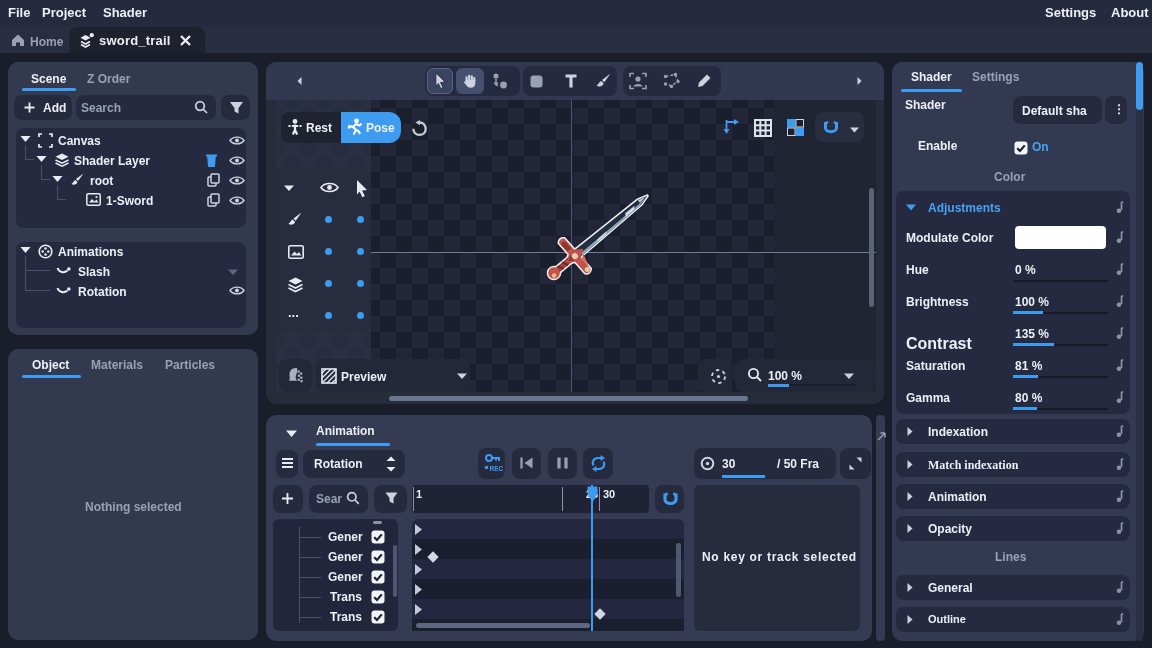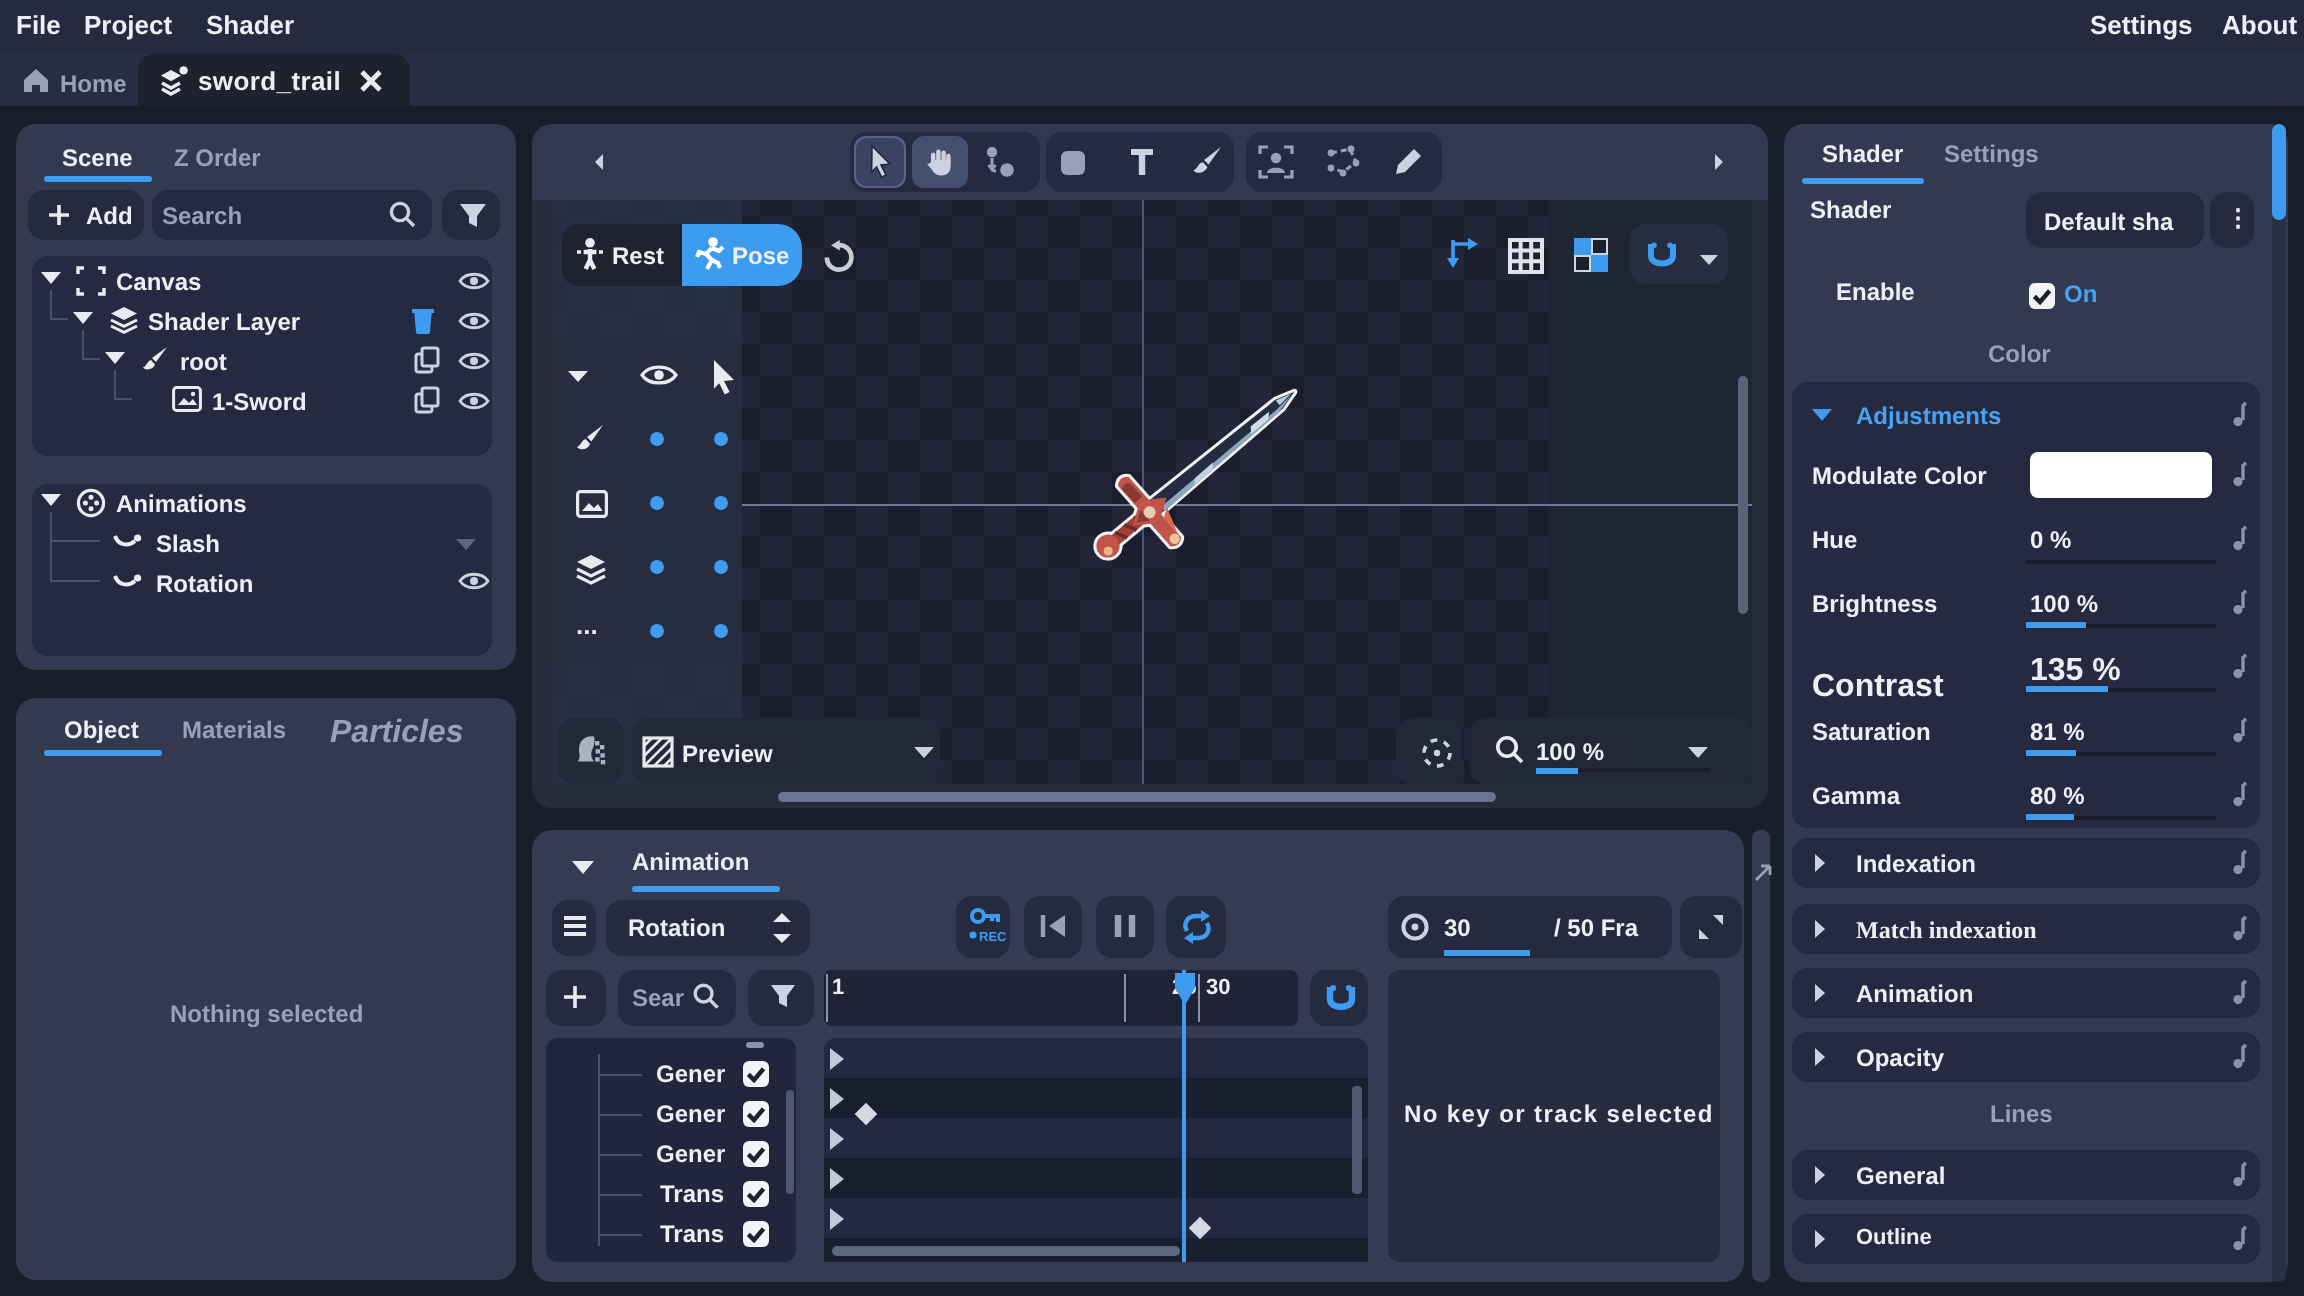--- a/index.html
+++ b/index.html
@@ -210,21 +210,21 @@
 <div class="ic" id="ic-eye5" style="left:229px;top:285px;">
     <svg width="16" height="11" viewBox="0 0 16 11">
       <path d="M1 5.5 C4 1 12 1 15 5.5 C12 10 4 10 1 5.5 Z" stroke="#cdd2e0" stroke-width="1.4" fill="none"></path>
       <circle cx="8" cy="5.5" r="2" fill="#cdd2e0"></circle>
     </svg>
   </div>
 
 <div class="panel" style="left:8px;top:349px;width:250px;height:291px;background:#333a50;"></div>
 <div class="txt" style="left:32px;top:358px;font-size:12px;">Object</div>
 <div class="txt gray" style="left:91px;top:358px;font-size:12px;">Materials</div>
-<div class="txt gray" style="left:165px;top:358px;font-size:16px;font-style:italic;">Particles</div>
+<div class="txt gray" style="left:165px;top:358px;font-size:12px;">Particles</div>
 <div class="tabu" style="left:22px;top:375px;width:59px;"></div>
 <div class="txt gray" style="left:85px;top:500px;font-size:12px;">Nothing selected</div>
 
 <div class="panel" style="left:266px;top:62px;width:618px;height:342px;background:#272c3b;overflow:hidden;"></div>
 <div class="abs" style="left:266px;top:62px;width:618px;height:38px;background:#313850;border-radius:10px 10px 0 0;"></div>
 <div class="abs" style="left:276px;top:100px;width:600px;height:292px;background:#1b1e2c;background-image:conic-gradient(#232638 90deg,transparent 90deg 180deg,#232638 180deg 270deg,transparent 270deg);background-size:32px 32px;background-position:24px 8px;"></div>
 
 <div class="abs" style="left:276px;top:252px;width:600px;height:1px;background:#717b92;"></div>
 <div class="abs" style="left:571px;top:100px;width:1px;height:292px;background:#4d5671;"></div>
 
@@ -735,21 +735,21 @@
 <div class="txt" style="left:906px;top:231px;font-size:12px;">Modulate Color</div>
 <div class="abs" style="left:1015px;top:226px;width:91px;height:23px;background:#fff;border-radius:4px;"></div>
 <div class="txt" style="left:906px;top:263px;font-size:12px;">Hue</div>
 <div class="txt" style="left:1015px;top:263px;font-size:12px;">0 %</div>
 <div class="abs" style="left:1013px;top:280px;width:95px;height:2px;background:#171a28;"></div>
 <div class="txt" style="left:906px;top:295px;font-size:12px;">Brightness</div>
 <div class="txt" style="left:1015px;top:295px;font-size:12px;">100 %</div>
 <div class="abs" style="left:1013px;top:312px;width:95px;height:2px;background:#171a28;"></div>
 <div class="abs" style="left:1013px;top:311px;width:30px;height:3px;background:#3d9bf0;"></div>
 <div class="txt" style="left:906px;top:335px;font-size:16px;">Contrast</div>
-<div class="txt" style="left:1015px;top:327px;font-size:16px;">135 %</div>
+<div class="txt" style="left:1015px;top:327px;font-size:12px;">135 %</div>
 <div class="abs" style="left:1013px;top:344px;width:95px;height:2px;background:#171a28;"></div>
 <div class="abs" style="left:1013px;top:343px;width:41px;height:3px;background:#3d9bf0;"></div>
 <div class="txt" style="left:906px;top:359px;font-size:12px;">Saturation</div>
 <div class="txt" style="left:1015px;top:359px;font-size:12px;">81 %</div>
 <div class="abs" style="left:1013px;top:376px;width:95px;height:2px;background:#171a28;"></div>
 <div class="abs" style="left:1013px;top:375px;width:25px;height:3px;background:#3d9bf0;"></div>
 <div class="txt" style="left:906px;top:391px;font-size:12px;">Gamma</div>
 <div class="txt" style="left:1015px;top:391px;font-size:12px;">80 %</div>
 <div class="abs" style="left:1013px;top:408px;width:95px;height:2px;background:#171a28;"></div>
 <div class="abs" style="left:1013px;top:407px;width:24px;height:3px;background:#3d9bf0;"></div>

